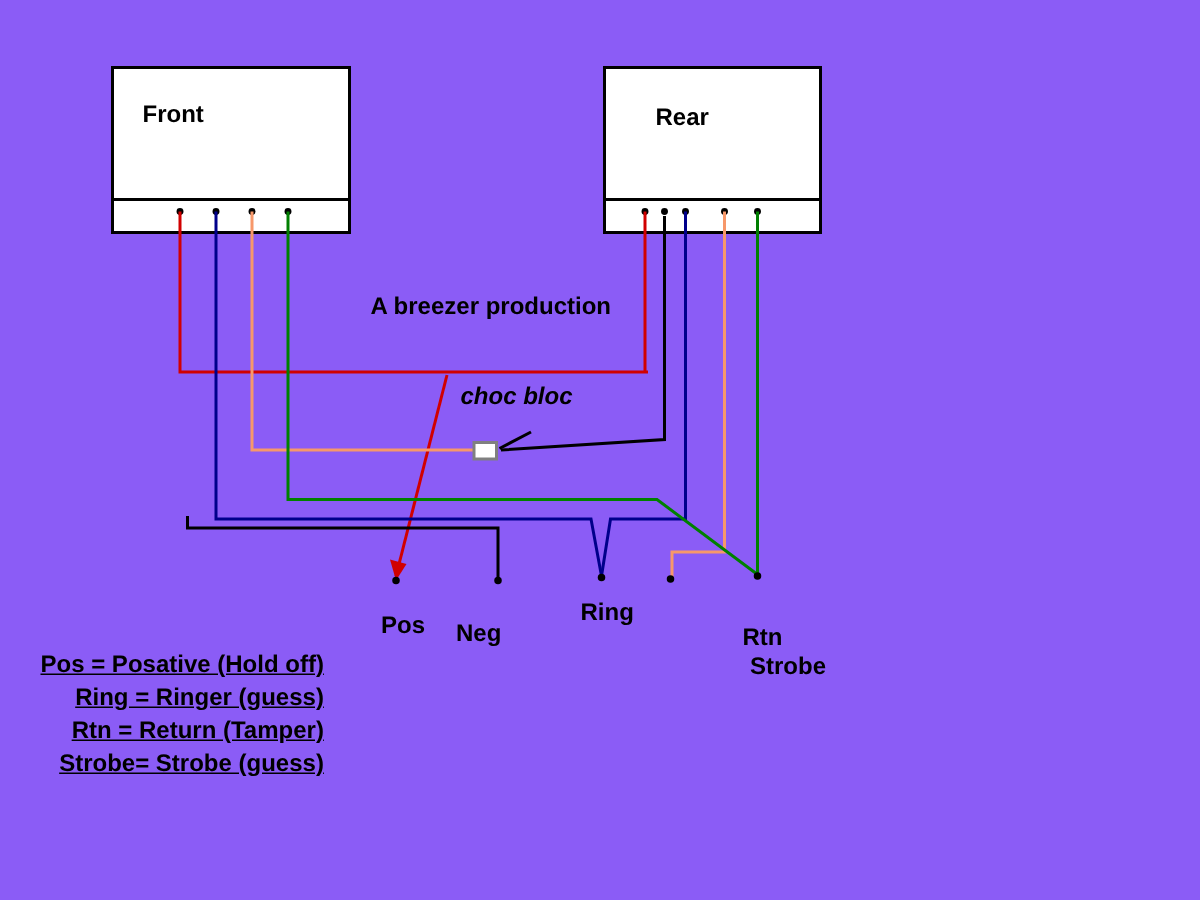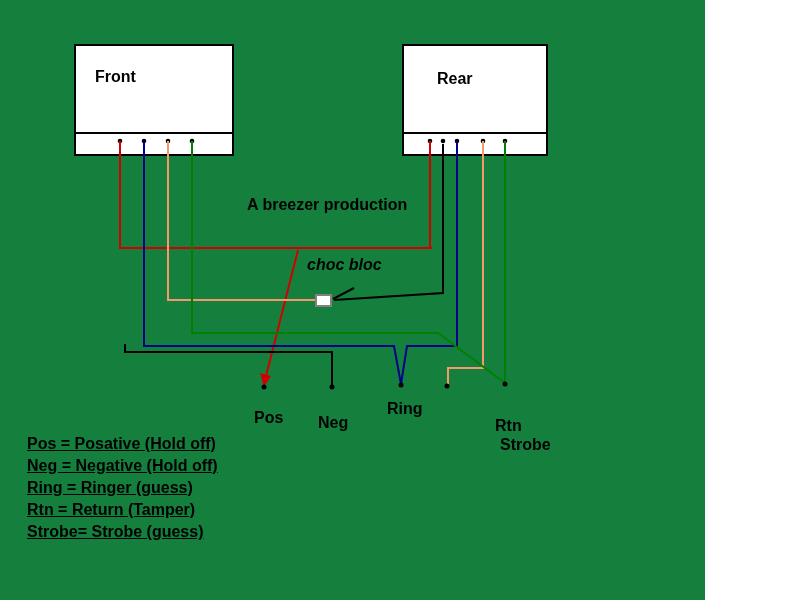--- a/index.html
+++ b/index.html
@@ -1,21 +1,22 @@
 <!DOCTYPE html>
 <html><head>
 <meta charset="utf-8">
 <style>
   html,body{margin:0;padding:0;background:#fff;}
   .canvas{
     position:relative;
-    width:705px;height:600px;
-    background:#15803d;
+    width:800px;height:600px;
+    background:#8b5cf6;
     font-family:"Liberation Sans", sans-serif;
     overflow:hidden;
+    text-align:right;
   }
   svg{position:absolute;left:0;top:0;}
   .lbl{
     position:absolute;
     font-weight:bold;
     font-size:16px;
     color:#000;
     white-space:nowrap;
   }
   .legend{
@@ -82,26 +83,25 @@
   </svg>
 
   <div class="lbl" style="left:95px;top:68px;">Front</div>
   <div class="lbl" style="left:437px;top:70px;">Rear</div>
 
   <div class="lbl" style="left:214px;top:196px;margin-left:33px;">A breezer production</div>
 
   <div class="lbl" style="left:307px;top:256px;font-style:italic;">choc bloc</div>
 
   <div class="lbl" style="left:254px;top:409px;">Pos</div>
-  <div class="lbl" style="left:318px;top:414px;">Neg</div>
+  <div class="lbl" style="left:304px;top:414px;">Neg</div>
   <div class="lbl" style="left:387px;top:400px;">Ring</div>
   <div class="lbl" style="left:447px;top:417px;margin-left:48px;">Rtn</div>
   <div class="lbl" style="left:500px;top:436px;">Strobe</div>
 
   <div class="legend">
     <div>Pos = Posative (Hold off)</div>
-    <div>Neg = Negative (Hold off)</div>
     <div>Ring = Ringer (guess)</div>
     <div>Rtn = Return (Tamper)</div>
     <div>Strobe= Strobe (guess)</div>
   </div>
 
 </div>
 
 </body></html>

